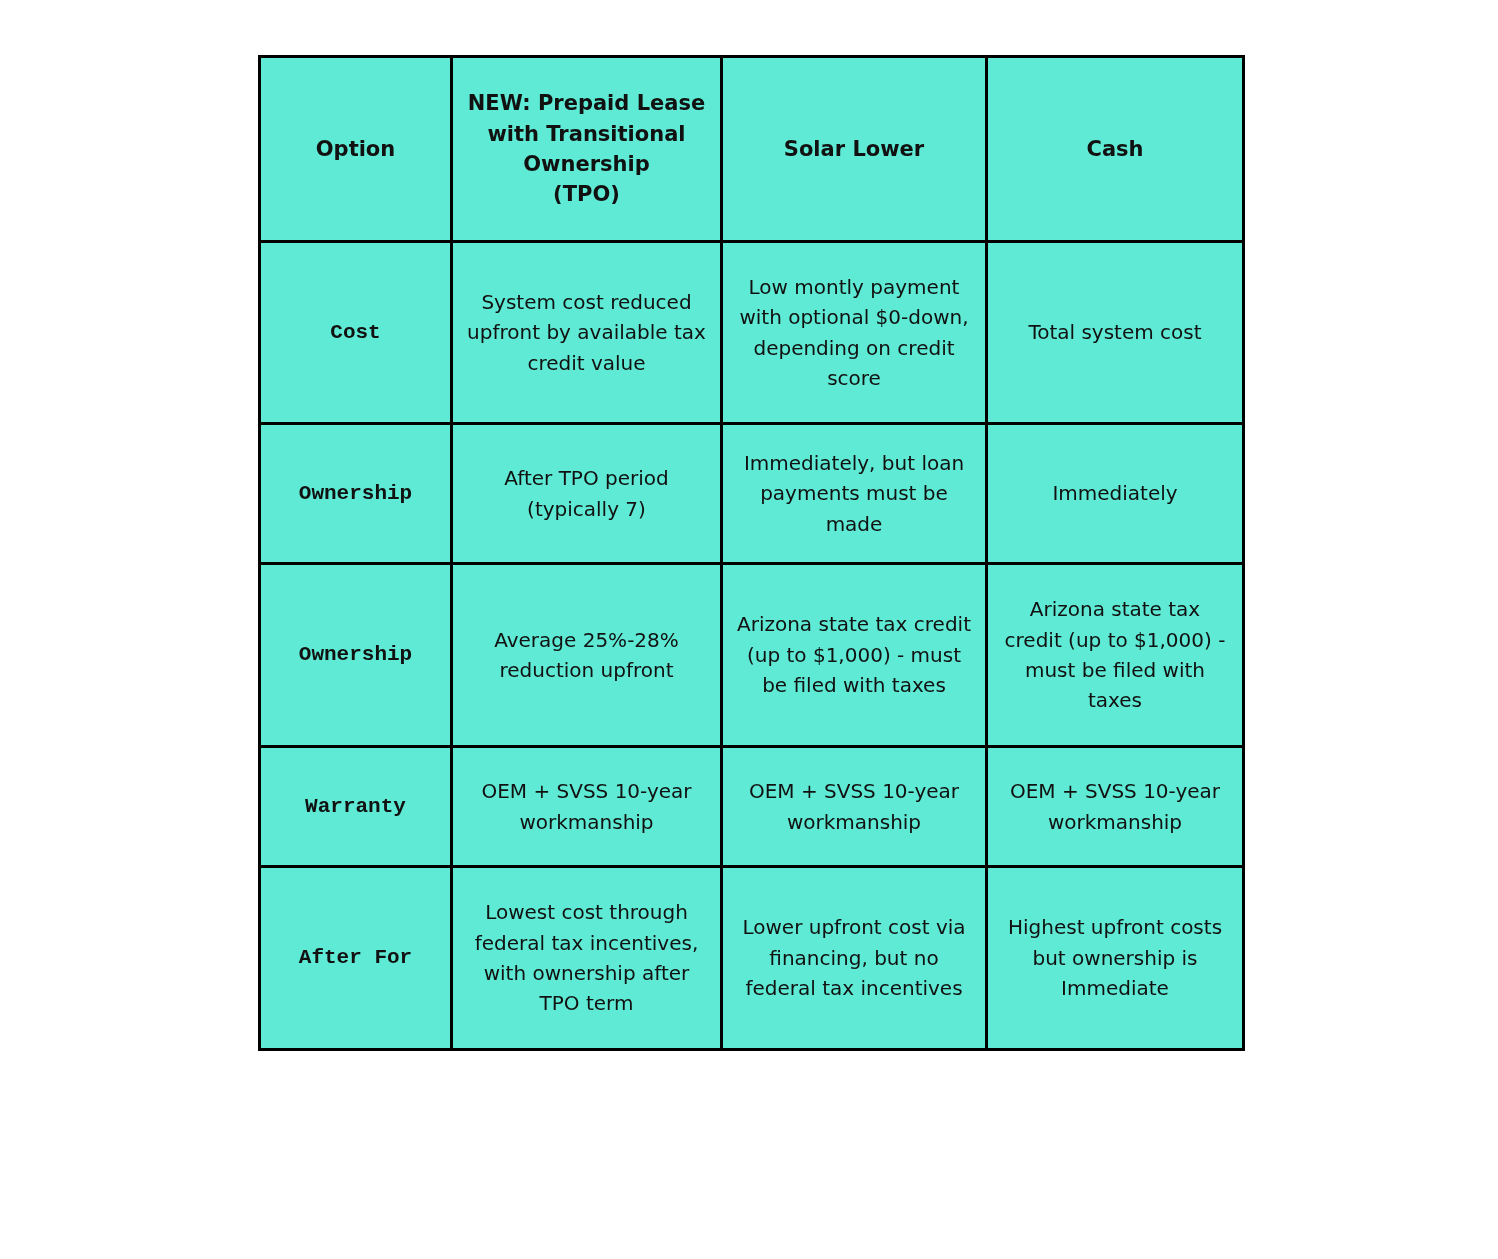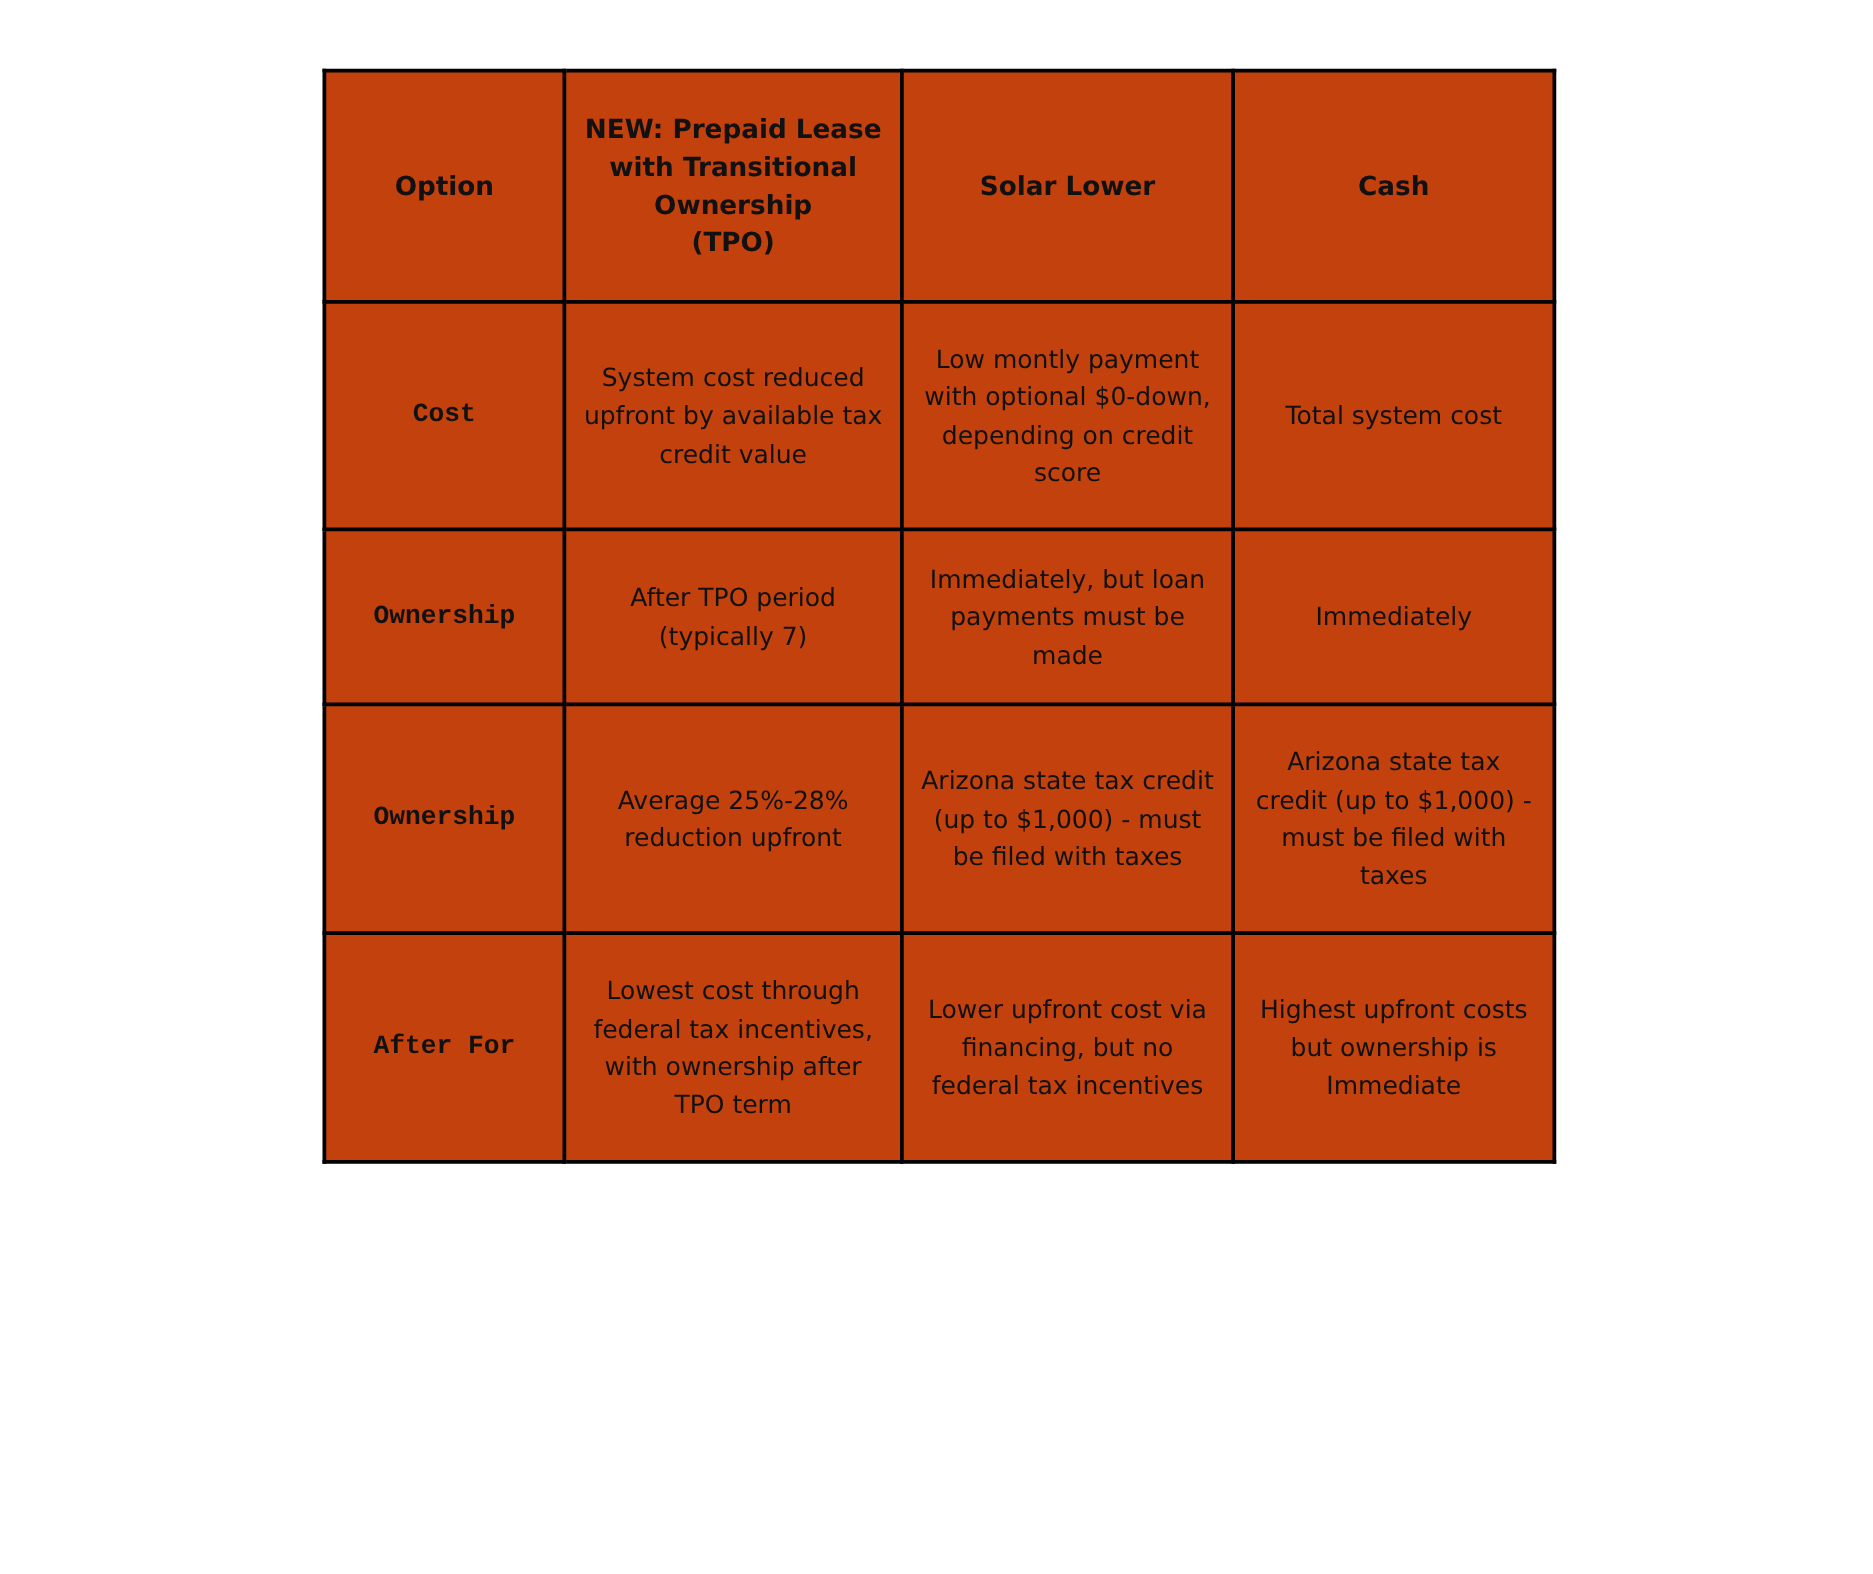--- a/index.html
+++ b/index.html
@@ -28,21 +28,21 @@
     border-collapse: collapse;
     table-layout: fixed;
     background: #ffffff;
   }
   #comparison-table td,
   #comparison-table th {
     border: 3px solid #000000;
     vertical-align: middle;
     text-align: center;
     padding: 6px 12px;
-    background: #c2410c;
+    background: #5eead4;
   }
   col.col-option   { width: 192px; }
   col.col-tpo      { width: 270px; }
   col.col-loan     { width: 265px; }
   col.col-cash     { width: 257px; }
 
   
   tr.header-row { height: 185px; }
   tr.header-row th {
     font-weight: bold;
@@ -126,20 +126,26 @@
       </tr>
 
       <tr class="row-incentive">
         <td class="row-label">Ownership</td>
         <td>Average 25%-28% reduction upfront</td>
         <td>Arizona state tax credit (up to $1,000) - must be filed with taxes</td>
         <td>Arizona state tax credit (up to $1,000) - must be filed with taxes</td>
       </tr>
 
 
+      <tr class="row-warranty">
+        <td class="row-label">Warranty</td>
+        <td>OEM + SVSS 10-year workmanship</td>
+        <td>OEM + SVSS 10-year workmanship</td>
+        <td>OEM + SVSS 10-year workmanship</td>
+      </tr>
 
       <tr class="row-bestfor">
         <td class="row-label">After For</td>
         <td>Lowest cost through federal tax incentives, with ownership after TPO term</td>
         <td>Lower upfront cost via financing, but no federal tax incentives</td>
         <td>Highest upfront costs but ownership is Immediate</td>
       </tr>
 
     </tbody>
   </table>

